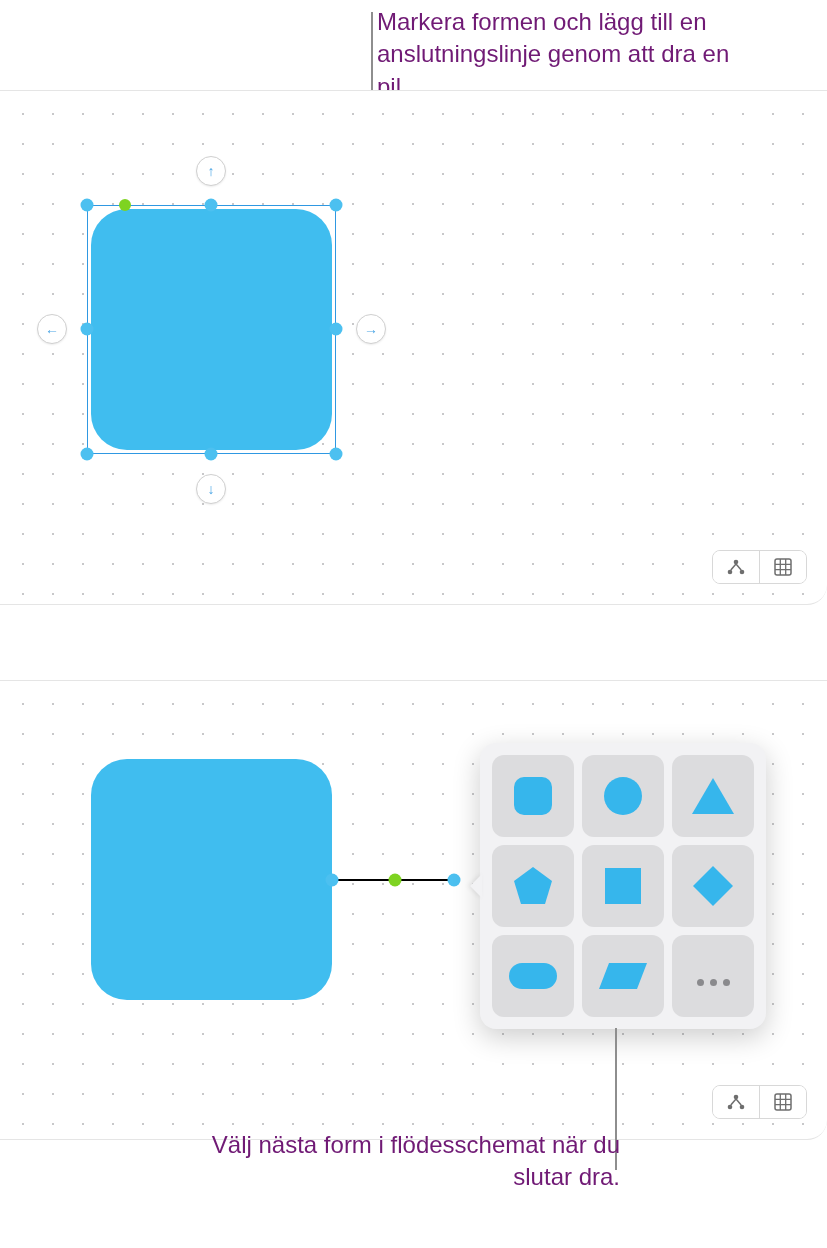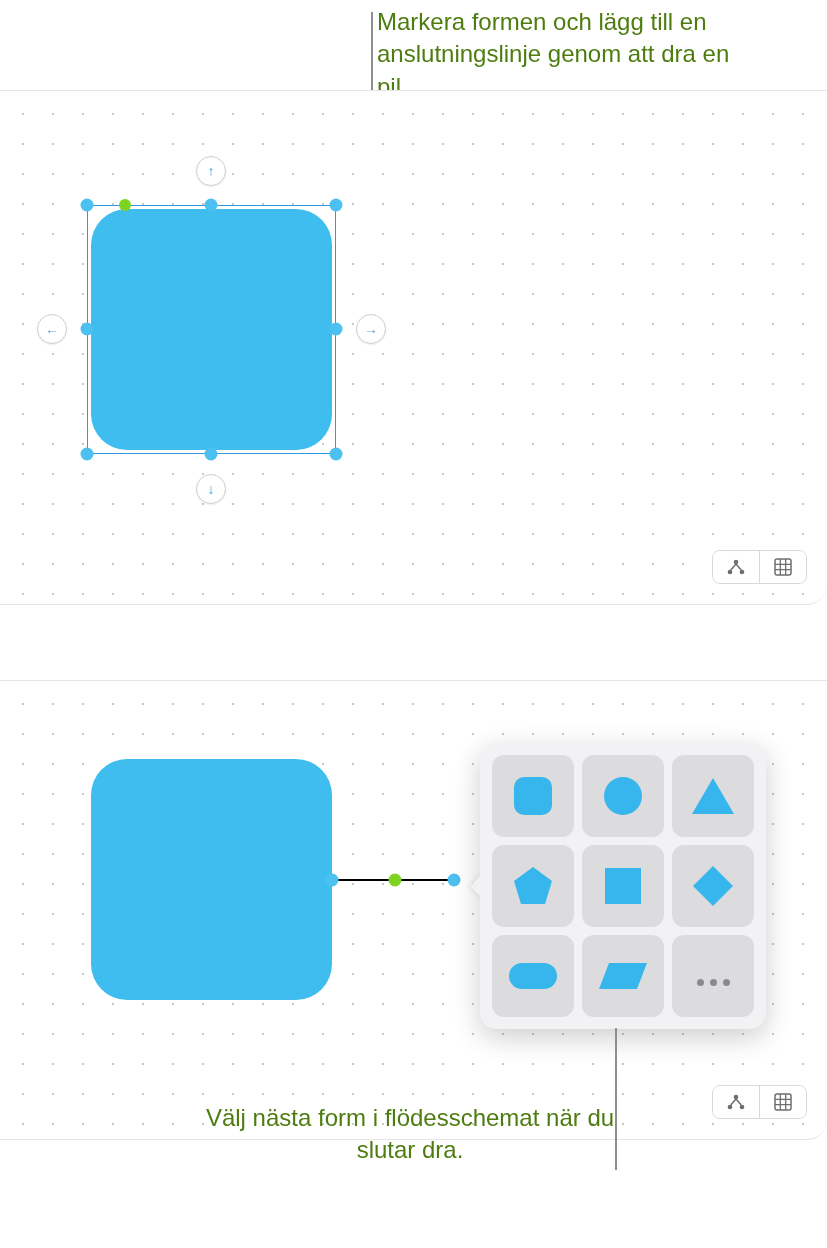--- a/index.html
+++ b/index.html
@@ -9,21 +9,21 @@
       width: 827px;
       height: 1248px;
       position: relative;
       overflow: hidden;
     }
 
     .callout-text {
       position: absolute;
       font-size: 24px;
       line-height: 1.35;
-      color: #4d7c0f;
+      color: #701a75;
       text-align: left;
     }
 
     .callout-text.bottom {
       text-align: right;
     }
 
     .callout-line {
       position: absolute;
       background: #8e8e8e;
@@ -333,13 +333,13 @@
         <line x1="11.7" y1="1" x2="11.7" y2="17" stroke="#6e6e6e" stroke-width="1.3"></line>
         <line x1="1" y1="6.3" x2="17" y2="6.3" stroke="#6e6e6e" stroke-width="1.3"></line>
         <line x1="1" y1="11.7" x2="17" y2="11.7" stroke="#6e6e6e" stroke-width="1.3"></line>
       </svg>
     </div>
   </div>
 </div>
 
 <div class="callout-line" style="left:615px; top:1028px; width:2px; height:142px;"></div>
 
-<div class="callout-text bottom" style="left:200px; top:1102px; width:420px;text-align:center;">Välj nästa form i flödesschemat när du slutar dra.</div>
+<div class="callout-text bottom" style="left:200px; top:1129px; width:420px;">Välj nästa form i flödesschemat när du slutar dra.</div>
 
 </body></html>

